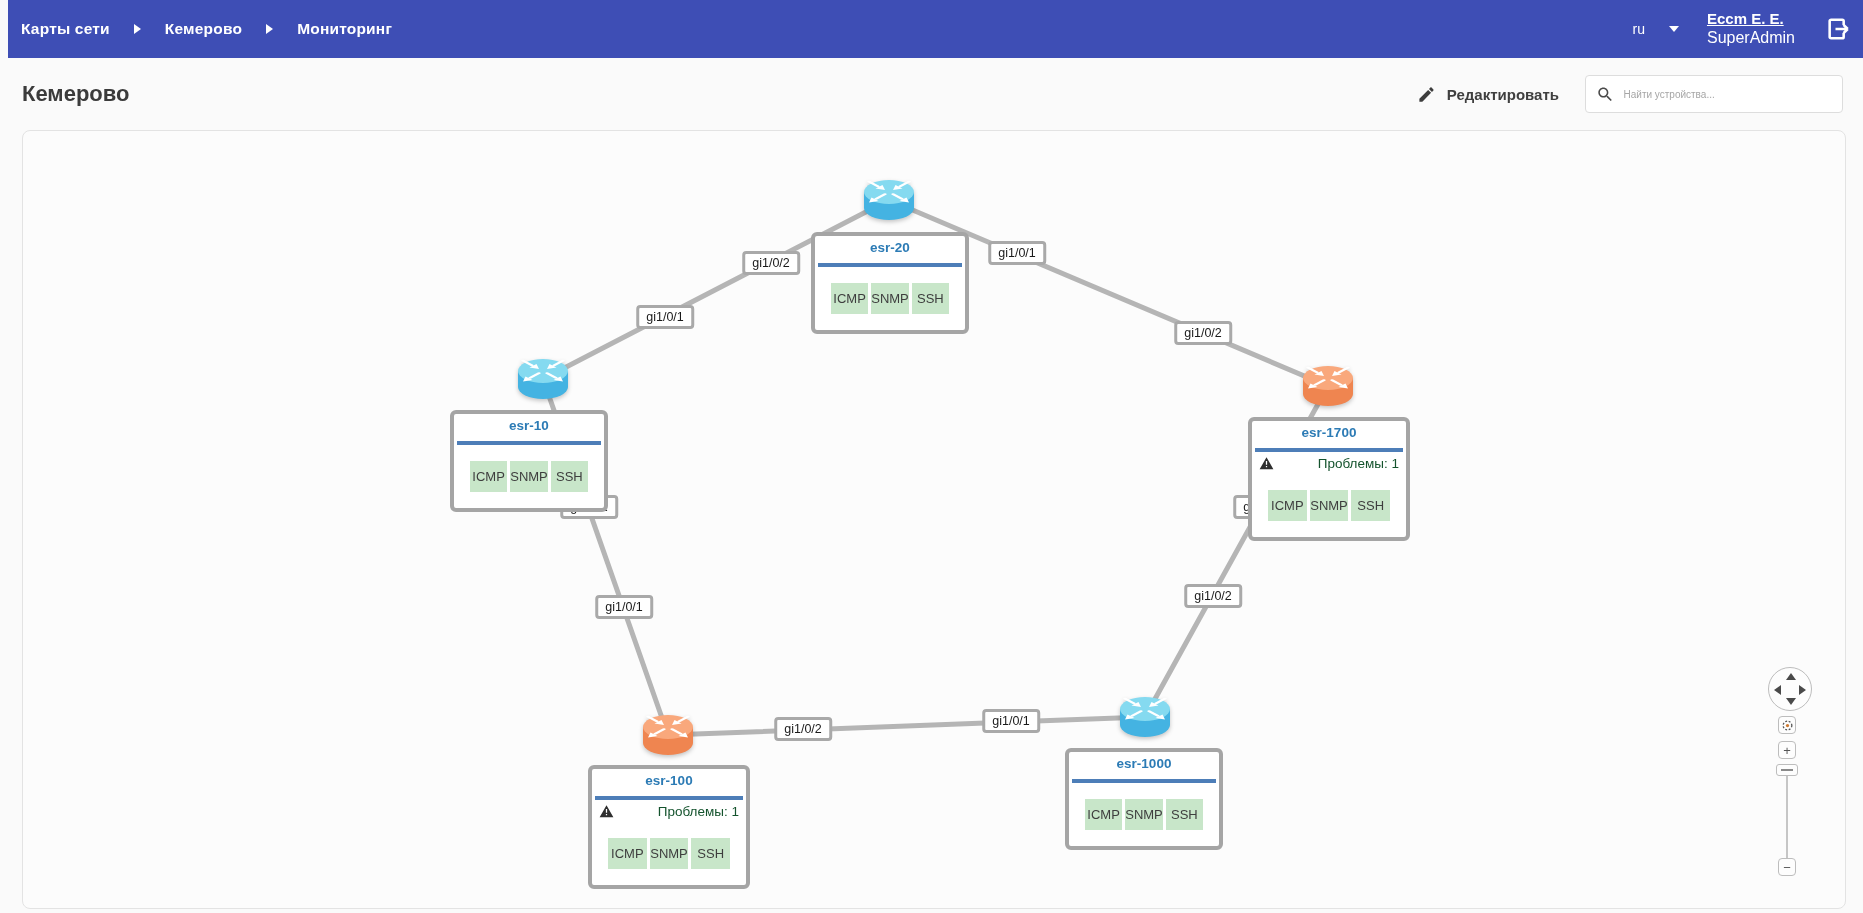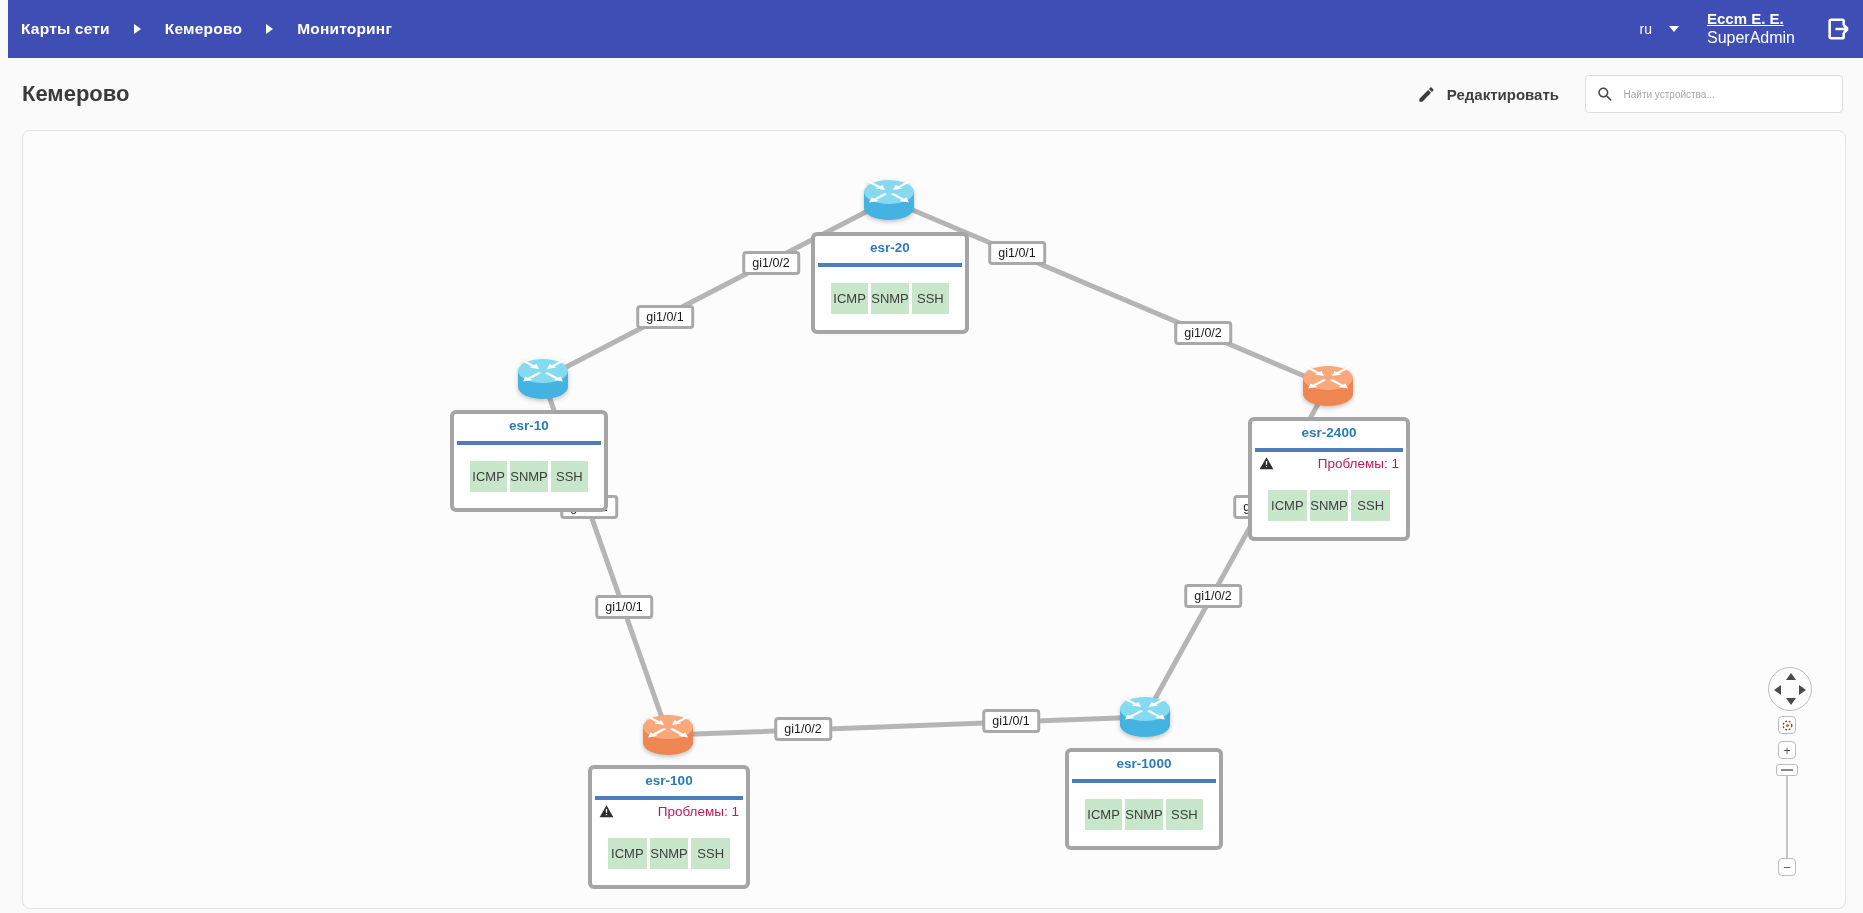--- a/index.html
+++ b/index.html
@@ -8,21 +8,21 @@
 
   
   .topbar { position:absolute; left:0; top:0; width:1863px; height:58px;
     background:#3e4eb5; display:flex; align-items:center; color:#fff;
     padding:0 16px 0 13px;margin-left:8px; }
   .crumbs { display:flex; align-items:center; gap:24px; }
   .crumb { font-size:15.5px; font-weight:bold; letter-spacing:.2px; cursor:pointer; }
   .crumb-sep { width:0; height:0; border-left:7px solid #fff;
     border-top:5px solid transparent; border-bottom:5px solid transparent; }
   .topbar-right { margin-left:auto; display:flex; align-items:center; gap:28px; }
-  .lang { display:flex; align-items:center; gap:17px; cursor:pointer; }
+  .lang { display:flex; align-items:center; gap:24px; cursor:pointer; }
   .lang-code { font-size:14px; }
   .caret-down { width:0; height:0; border-top:6px solid #fff;
     border-left:5px solid transparent; border-right:5px solid transparent; }
   .userblock { line-height:1.25; }
   .user-name { font-size:15px; font-weight:bold; text-decoration:underline; cursor:pointer; }
   .user-role { font-size:16px; font-weight:normal; }
   .logout-btn { width:32px; height:32px; display:flex; align-items:center;
     justify-content:center; cursor:pointer; }
 
   
@@ -47,21 +47,21 @@
     background:#fff; border:3px solid #a9a9a9; border-radius:4px;
     padding:2px 7px; font-size:12.5px; color:#1a1a1a; white-space:nowrap; }
 
   .node-card { position:absolute; z-index:3; background:#fff;
     border:4px solid #a5a5a5; border-radius:6px; width:158px; }
   .node-card.warn { width:162px; }
   .card-name { text-align:center; font-size:13.5px; font-weight:bold;
     color:#2c7bb5; padding:4px 0 8px; }
   .card-divider { height:4px; background:#4d7eb8; margin:0 3px; }
   .card-problems { display:flex; align-items:center; justify-content:space-between;
-    padding:4px 7px 3px; font-size:13.5px; color:#be185d; }
+    padding:4px 7px 3px; font-size:13.5px; color:#14532d; }
   .card-protocols { display:flex; gap:3px; margin:16px; }
   .proto-cell { flex:1; text-align:center; background:#c8e6c9; color:#3e3e3e;
     font-size:13px; padding:8px 0; }
 
   .router-icon { position:absolute; width:62px; height:52px; z-index:4;
     filter:drop-shadow(0 2px 2px rgba(0,0,0,.22)); cursor:pointer; }
 
   
   .nav-compass { position:absolute; left:1745px; top:536px; width:44px; height:44px;
     border:1px solid #bdbdbd; border-radius:50%; background:#fdfdfd; z-index:5; cursor:pointer; }
@@ -188,21 +188,21 @@
     <div class="card-name">esr-10</div>
     <div class="card-divider"></div>
     <div class="card-protocols">
       <span class="proto-cell">ICMP</span>
       <span class="proto-cell">SNMP</span>
       <span class="proto-cell">SSH</span>
     </div>
   </div>
 
   <div class="node-card warn" style="left:1225px;top:286px">
-    <div class="card-name">esr-2400</div>
+    <div class="card-name">esr-1700</div>
     <div class="card-divider"></div>
     <div class="card-problems">
       <svg width="15" height="15" viewBox="0 0 24 24">
           <use href="#warn-tri"></use>
         </svg>
       <span>Проблемы: 1</span>
     </div>
     <div class="card-protocols">
       <span class="proto-cell">ICMP</span>
       <span class="proto-cell">SNMP</span>

